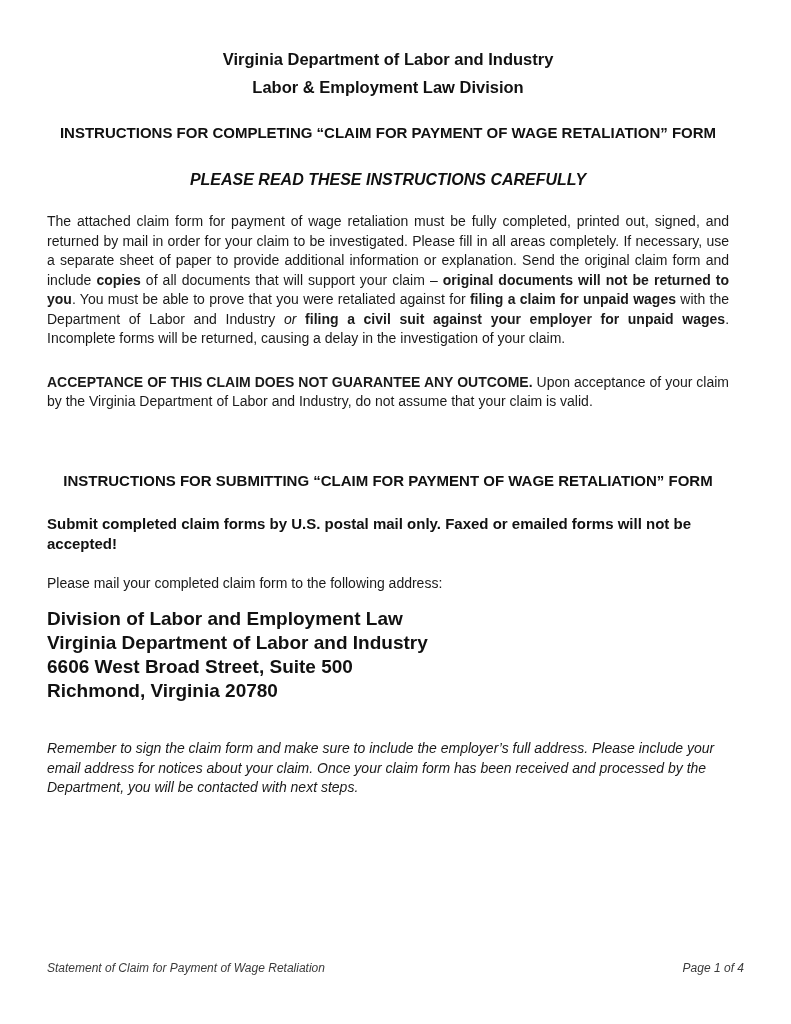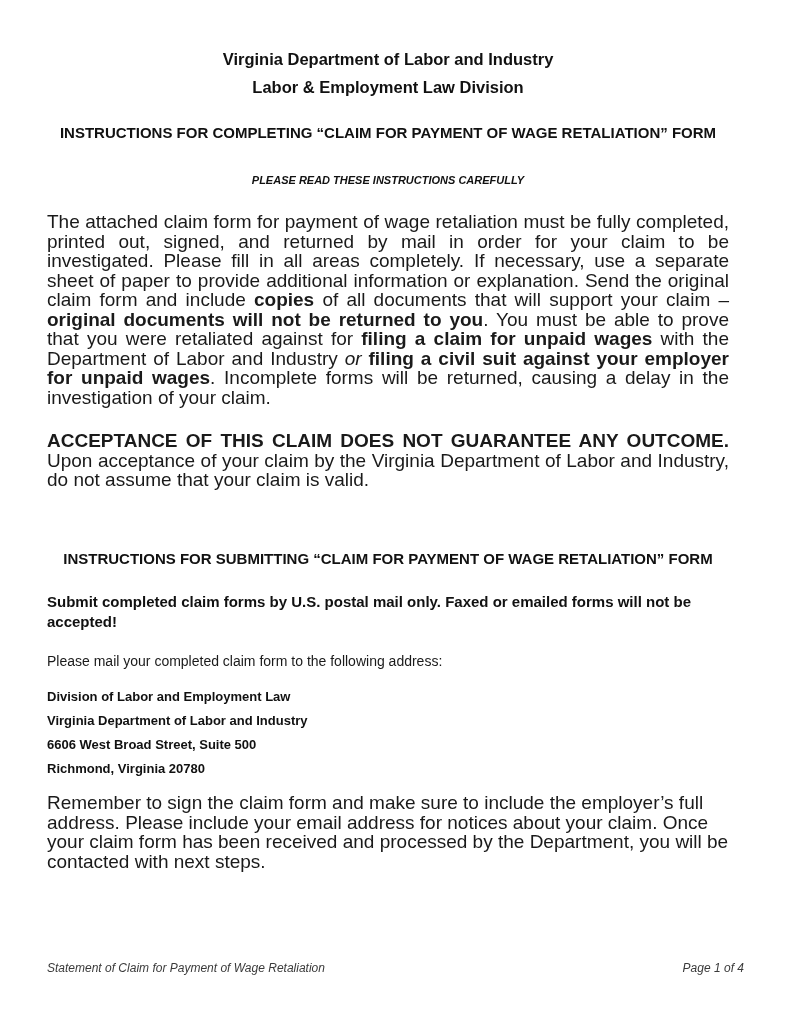--- a/index.html
+++ b/index.html
@@ -34,27 +34,27 @@
     font-weight: bold;
     font-size: 15px;
     line-height: 22px;
     color: #111;
   }
   .h-completing { margin-top: 21px; }
   .read-carefully {
     text-align: center;
     font-weight: bold;
     font-style: italic;
-    font-size: 11px;
+    font-size: 16px;
     line-height: 20px;
     margin-top: 26px;
     color: #111;
   }
   .para {
-    font-size: 19px;
+    font-size: 14px;
     line-height: 19.5px;
     color: #1a1a1a;
   }
   .para.justify { text-align: justify; }
   .p-intro { margin-top: 22px; }
   .p-acceptance { margin-top: 24px; }
   .p-notify { margin-top: 22px; }
   .h-submitting { margin-top: 58px; }
   .submit-notice {
     font-weight: bold;
@@ -64,25 +64,25 @@
     color: #111;
   }
   .mail-intro {
     font-size: 14px;
     line-height: 19.5px;
     margin-top: 20px;
   }
   .address-block {
     margin-top: 14px;
     font-weight: bold;
-    font-size: 13px;
+    font-size: 19px;
     line-height: 24px;
     color: #111;
   }
-  .p-closing { margin-top: 12px; }
+  .p-closing { margin-top: 36px; font-style: italic; }
   .footer {
     position: absolute;
     top: 961px;
     left: 47px;
     right: 47px;
     display: flex;
     justify-content: space-between;
     font-style: italic;
     font-size: 12px;
     color: #3a3a3a;

